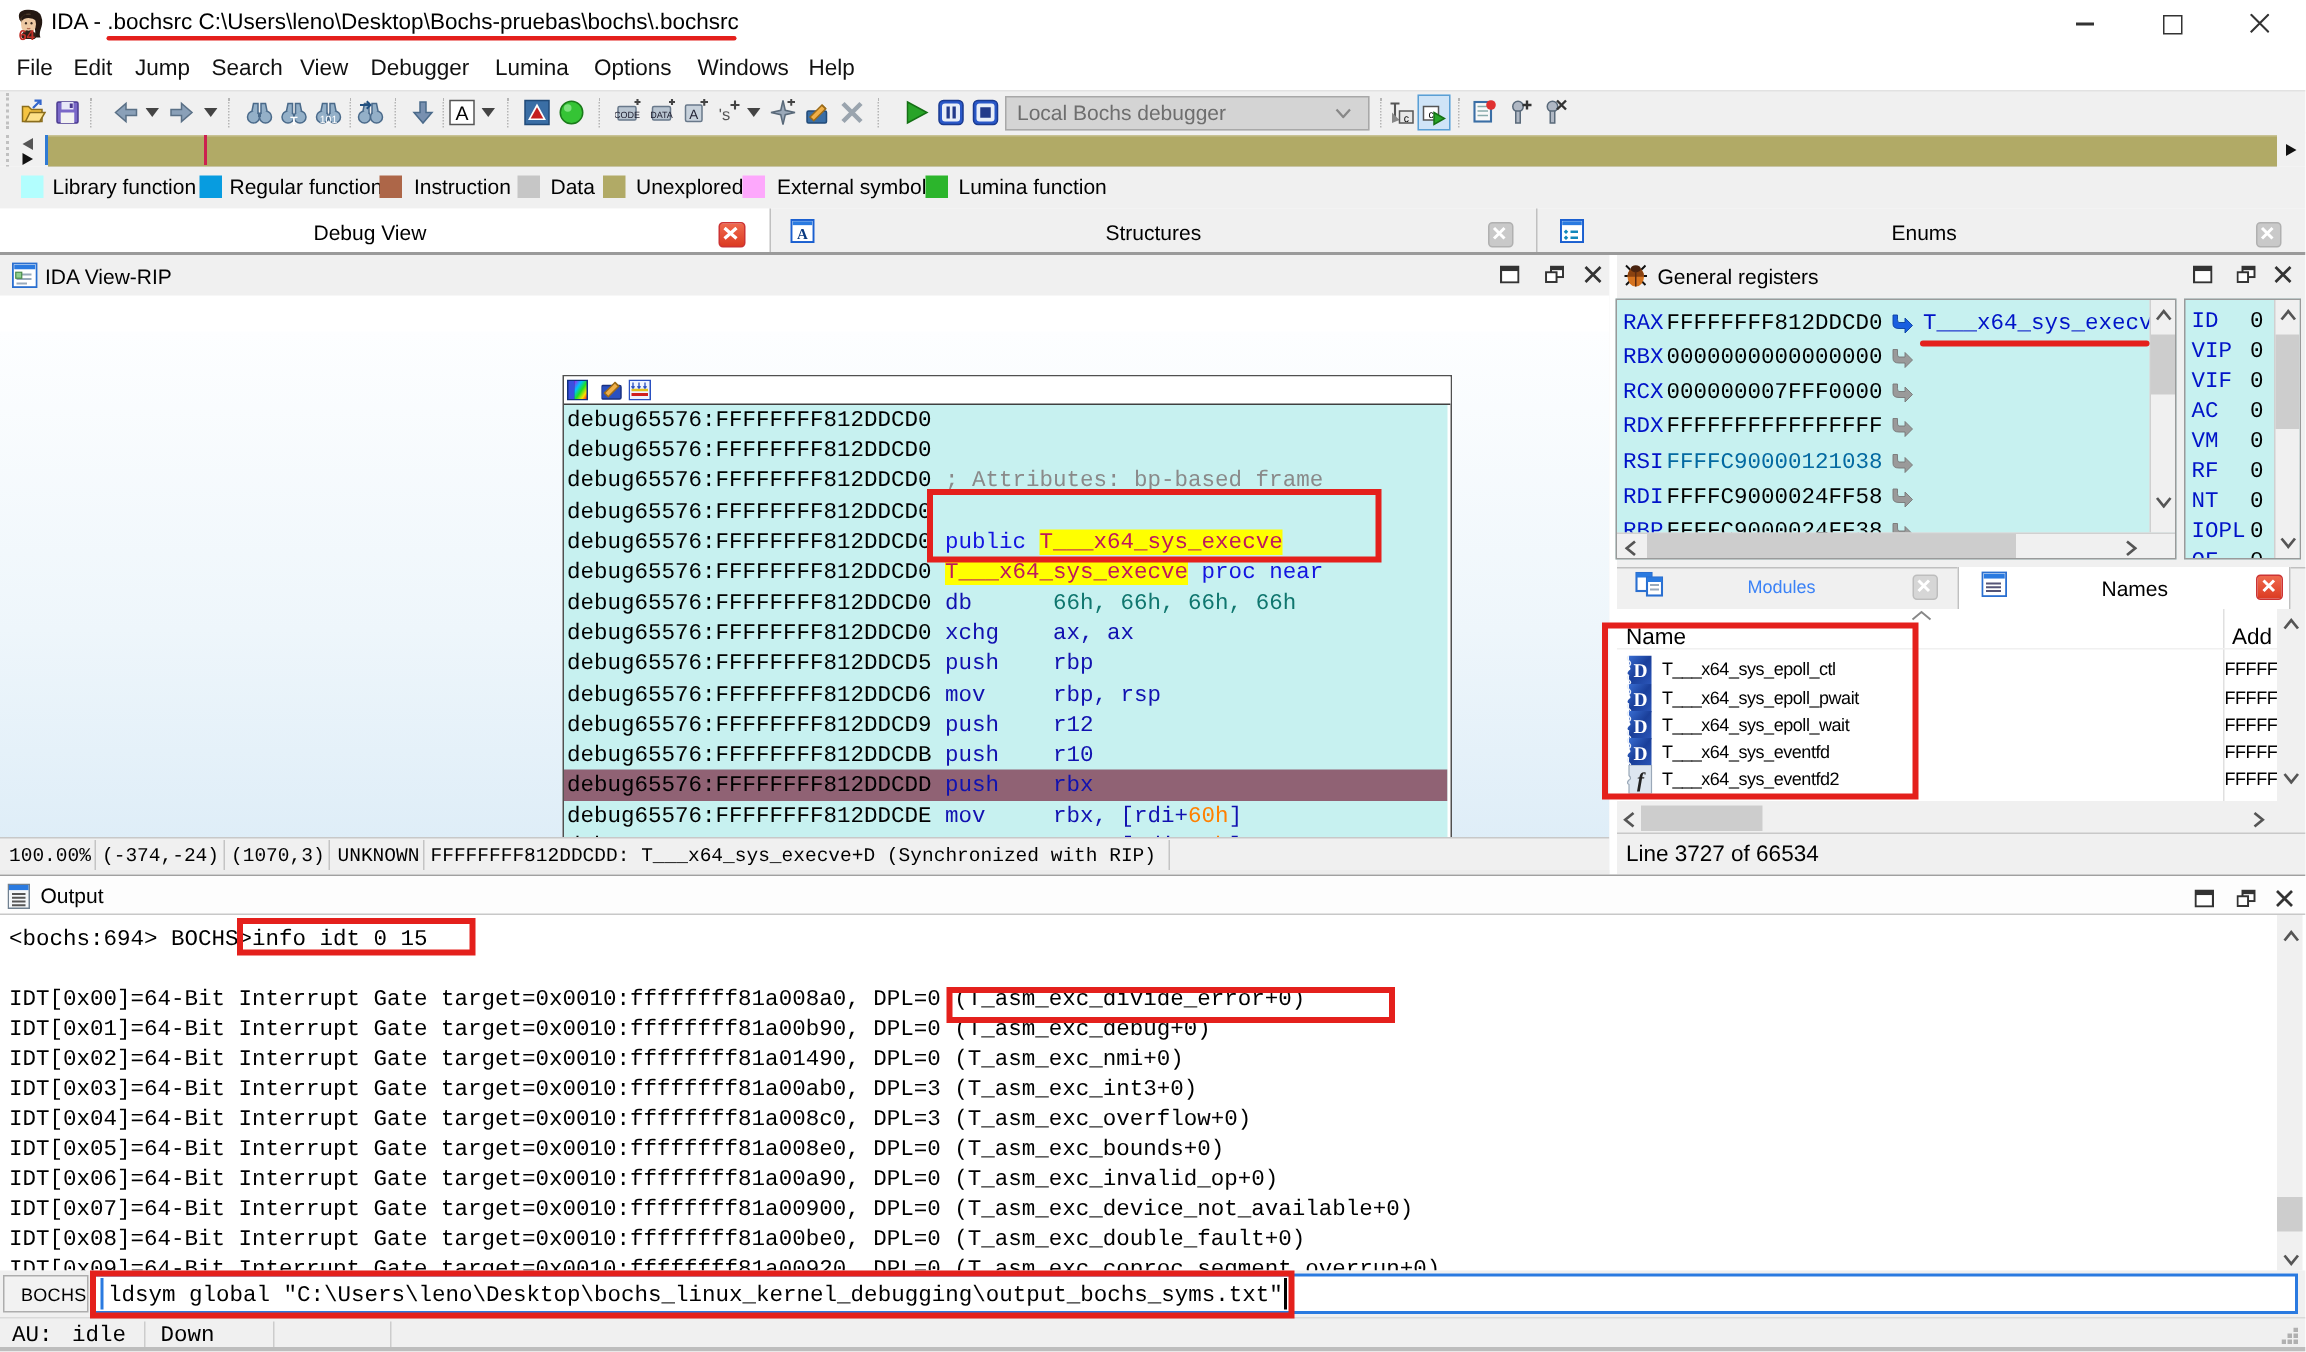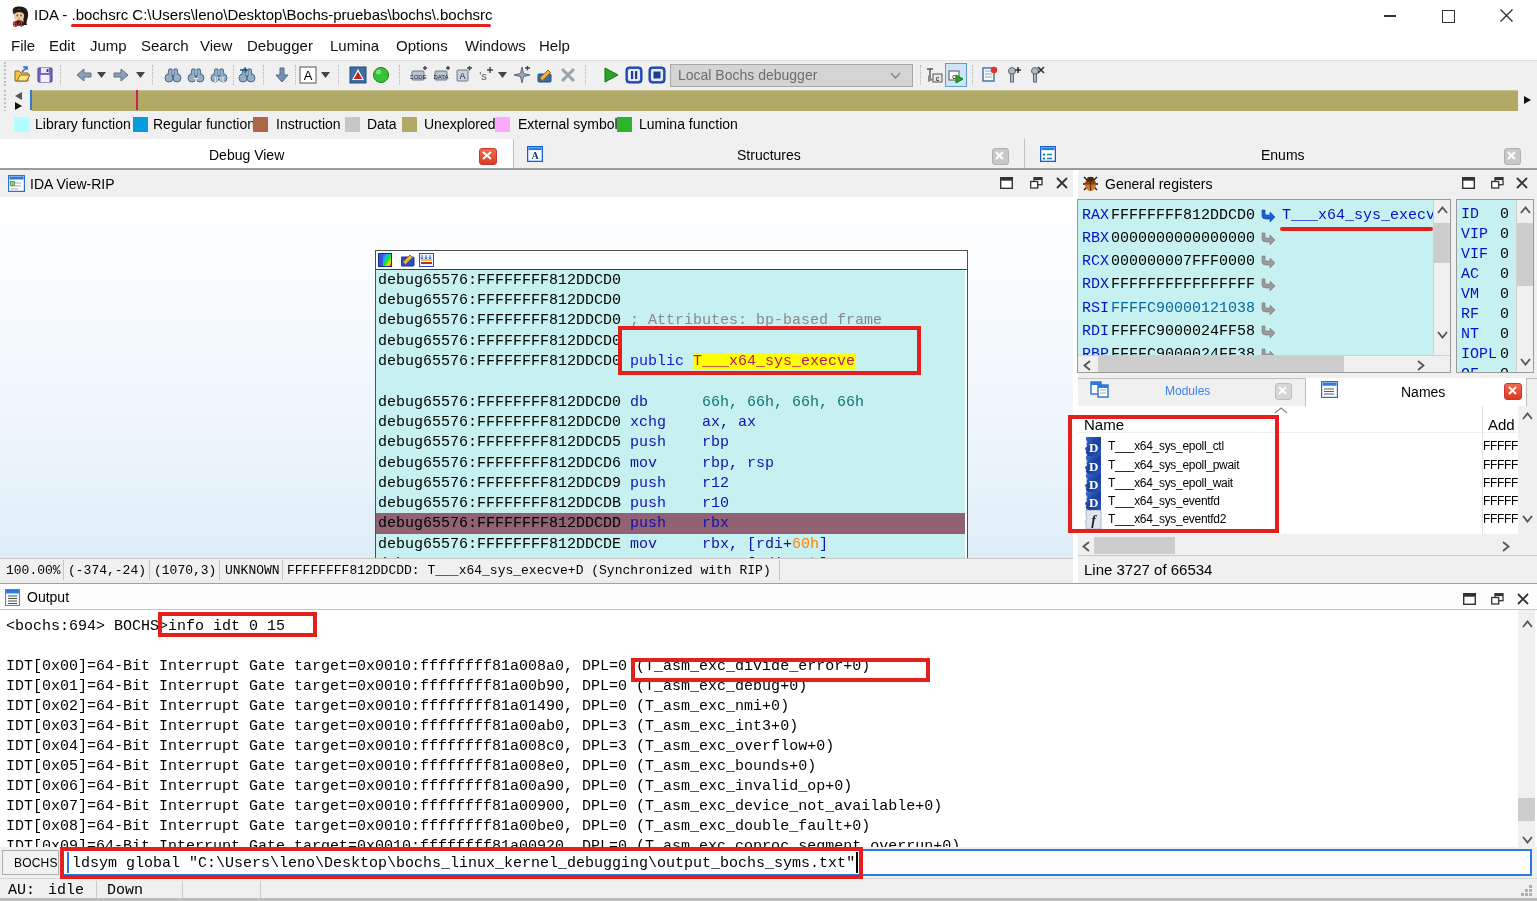--- a/index.html
+++ b/index.html
@@ -342,20 +342,21 @@
           <path d="M3 2 L3 6 M3 6 L2 4.5 M3 6 L4 4.5 M7 2 L7 6 M7 6 L6 4.5 M7 6 L8 4.5 M11 2 L11 6 M11 6 L10 4.5 M11 6 L12 4.5" stroke="#2a50c0" stroke-width="0.9" fill="none"></path>
         </svg>
     </div>
 
     <div class="abs" id="code" style="left:0;top:19px;width:589px;height:320px;background:#c7f1f0;overflow:hidden;font-family:'Liberation Mono',monospace;font-size:15px;">
       <div class="cl" style="top:2px">debug65576:FFFFFFFF812DDCD0</div>
       <div class="cl" style="top:22px">debug65576:FFFFFFFF812DDCD0</div>
       <div class="cl" style="top:42px">debug65576:FFFFFFFF812DDCD0 <span class="cm">; Attributes: bp-based frame</span></div>
       <div class="cl" style="top:63px">debug65576:FFFFFFFF812DDCD0</div>
       <div class="cl" style="top:83px">debug65576:FFFFFFFF812DDCD0 <span class="b">public </span><span class="y">T___x64_sys_execve</span></div>
+      <div class="cl" style="top:103px">debug65576:FFFFFFFF812DDCD0 <span class="y">T___x64_sys_execve</span><span class="b"> proc near</span></div>
       <div class="cl" style="top:124px">debug65576:FFFFFFFF812DDCD0 <span class="n">db      </span><span class="g">66h, 66h, 66h, 66h</span></div>
       <div class="cl" style="top:144px">debug65576:FFFFFFFF812DDCD0 <span class="n">xchg    ax, ax</span></div>
       <div class="cl" style="top:164px">debug65576:FFFFFFFF812DDCD5 <span class="n">push    rbp</span></div>
       <div class="cl" style="top:185px">debug65576:FFFFFFFF812DDCD6 <span class="n">mov     rbp, rsp</span></div>
       <div class="cl" style="top:205px">debug65576:FFFFFFFF812DDCD9 <span class="n">push    r12</span></div>
       <div class="cl" style="top:225px">debug65576:FFFFFFFF812DDCDB <span class="n">push    r10</span></div>
       <div class="abs" style="left:0;top:243px;width:589px;height:21px;background:#906274;"></div>
       <div class="cl" style="top:245px">debug65576:FFFFFFFF812DDCDD <span class="n">push    rbx</span></div>
       <div class="cl" style="top:266px">debug65576:FFFFFFFF812DDCDE <span class="n">mov     rbx, [rdi+</span><span class="o">60h</span><span class="n">]</span></div>
       <div class="cl" style="top:286px">debug65576:FFFFFFFF812DDCE2 <span class="n">mov     r12, [rdi+</span><span class="o">68h</span><span class="n">]</span></div>

